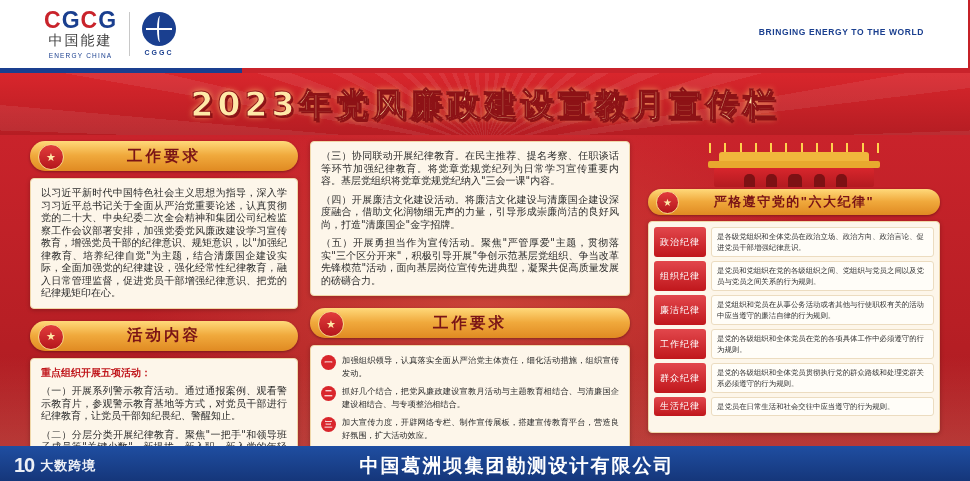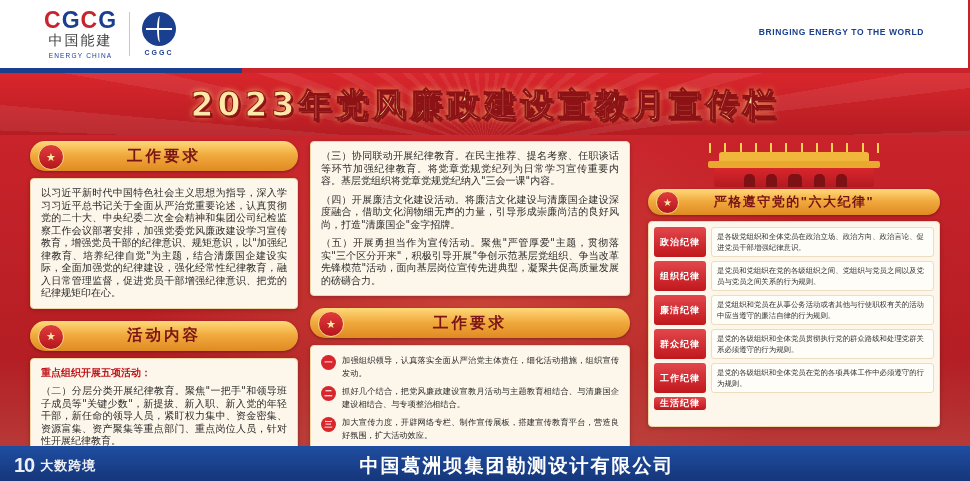--- a/index.html
+++ b/index.html
@@ -101,21 +101,21 @@
   .banner3 .emblem{position:absolute;left:8px;top:2px;width:21px;height:21px;border-radius:50%;
     background:linear-gradient(180deg,#e23c3c,#b4161c);border:1px solid #f6d98a;
     display:flex;align-items:center;justify-content:center;}
   .banner3 .emblem span{color:#ffe9a8;font-size:10px;}
   .banner3 .txt{font-size:13px;font-weight:bold;color:#7a1416;letter-spacing:1.5px;}
 
   .disc-table{margin-top:6px;background:#fdf6ea;border:1px solid #f0d7a8;border-radius:4px;
     padding:5px;box-shadow:0 1px 4px rgba(0,0,0,.25);}
   .drow{display:flex;align-items:stretch;margin-bottom:4px;}
   .drow:last-child{margin-bottom:11px;}
-  .dlabel{flex:0 0 52px;border-radius:3px;color:#fff;font-size:9px;font-weight:bold;
+  .dlabel{flex:0 0 52px;border-radius:3px;color:#fff;font-size:9px;font-weight:normal;
     display:flex;align-items:center;justify-content:center;letter-spacing:1px;
     background:linear-gradient(180deg,#e2474c,#c0171c);}
   .ddesc{flex:1;margin-left:5px;background:#fffdf8;border:1px solid #ecdcc0;border-radius:3px;
     padding:3px 5px;font-size:7.4px;line-height:11px;color:#333;
     font-family:"DejaVu Sans","Liberation Sans",sans-serif;display:flex;align-items:center;}
 
   
   .footer{position:absolute;left:0;top:446px;width:970px;height:35px;
     background:linear-gradient(180deg,#1f4ea1 0%,#15367a 100%);}
   .footer-title{position:absolute;left:0;top:7px;width:970px;text-align:center;
@@ -169,20 +169,21 @@
       </div>
 
       <div class="pill" style="margin-top:12px">
         <div class="emblem">
             <span>★</span>
           </div>
         <div class="txt">活动内容</div>
       </div>
       <div class="card">
         <p class="red">重点组织开展五项活动：</p>
+        <p>（一）开展系列警示教育活动。通过通报案例、观看警示教育片，参观警示教育基地等方式，对党员干部进行纪律教育，让党员干部知纪畏纪、警醒知止。</p>
         <p>（二）分层分类开展纪律教育。聚焦"一把手"和领导班子成员等"关键少数"，新提拔、新入职、新入党的年轻干部，新任命的领导人员，紧盯权力集中、资金密集、资源富集、资产聚集等重点部门、重点岗位人员，针对性开展纪律教育。</p>
       </div>
     </div>
 
     <div class="col col2">
       <div class="card" style="margin-top:0">
         <p>（三）协同联动开展纪律教育。在民主推荐、提名考察、任职谈话等环节加强纪律教育。将党章党规党纪列为日常学习宣传重要内容。基层党组织将党章党规党纪纳入"三会一课"内容。</p>
         <p>（四）开展廉洁文化建设活动。将廉洁文化建设与清廉国企建设深度融合，借助文化润物细无声的力量，引导形成崇廉尚洁的良好风尚，打造"清廉国企"金字招牌。</p>
         <p>（五）开展勇担当作为宣传活动。聚焦"严管厚爱"主题，贯彻落实"三个区分开来"，积极引导开展"争创示范基层党组织、争当改革先锋模范"活动，面向基层岗位宣传先进典型，凝聚共促高质量发展的磅礴合力。</p>
       </div>
@@ -252,29 +253,30 @@
         </div>
         <div class="drow">
           <div class="dlabel">组织纪律</div>
           <div class="ddesc">是党员和党组织在党的各级组织之间、党组织与党员之间以及党员与党员之间关系的行为规则。</div>
         </div>
         <div class="drow">
           <div class="dlabel">廉洁纪律</div>
           <div class="ddesc">是党组织和党员在从事公务活动或者其他与行使职权有关的活动中应当遵守的廉洁自律的行为规则。</div>
         </div>
         <div class="drow">
+          <div class="dlabel">工作纪律</div>
+          <div class="ddesc">是党的各级组织和全体党员在党的各项具体工作中必须遵守的行为规则。</div>
+        </div>
+        <div class="drow">
           <div class="dlabel">群众纪律</div>
           <div class="ddesc">是党的各级组织和全体党员贯彻执行党的群众路线和处理党群关系必须遵守的行为规则。</div>
         </div>
         <div class="drow">
-          <div class="dlabel">工作纪律</div>
-          <div class="ddesc">是党的各级组织和全体党员在党的各项具体工作中必须遵守的行为规则。</div>
-        </div>
-        <div class="drow">
           <div class="dlabel">生活纪律</div>
+          <div class="ddesc">是党员在日常生活和社会交往中应当遵守的行为规则。</div>
         </div>
       </div>
     </div>
   </div>
 
   <div class="footer">
     <div class="wm">
       <span class="mark">10</span>
       <span class="wtxt">大数跨境</span>
     </div>

